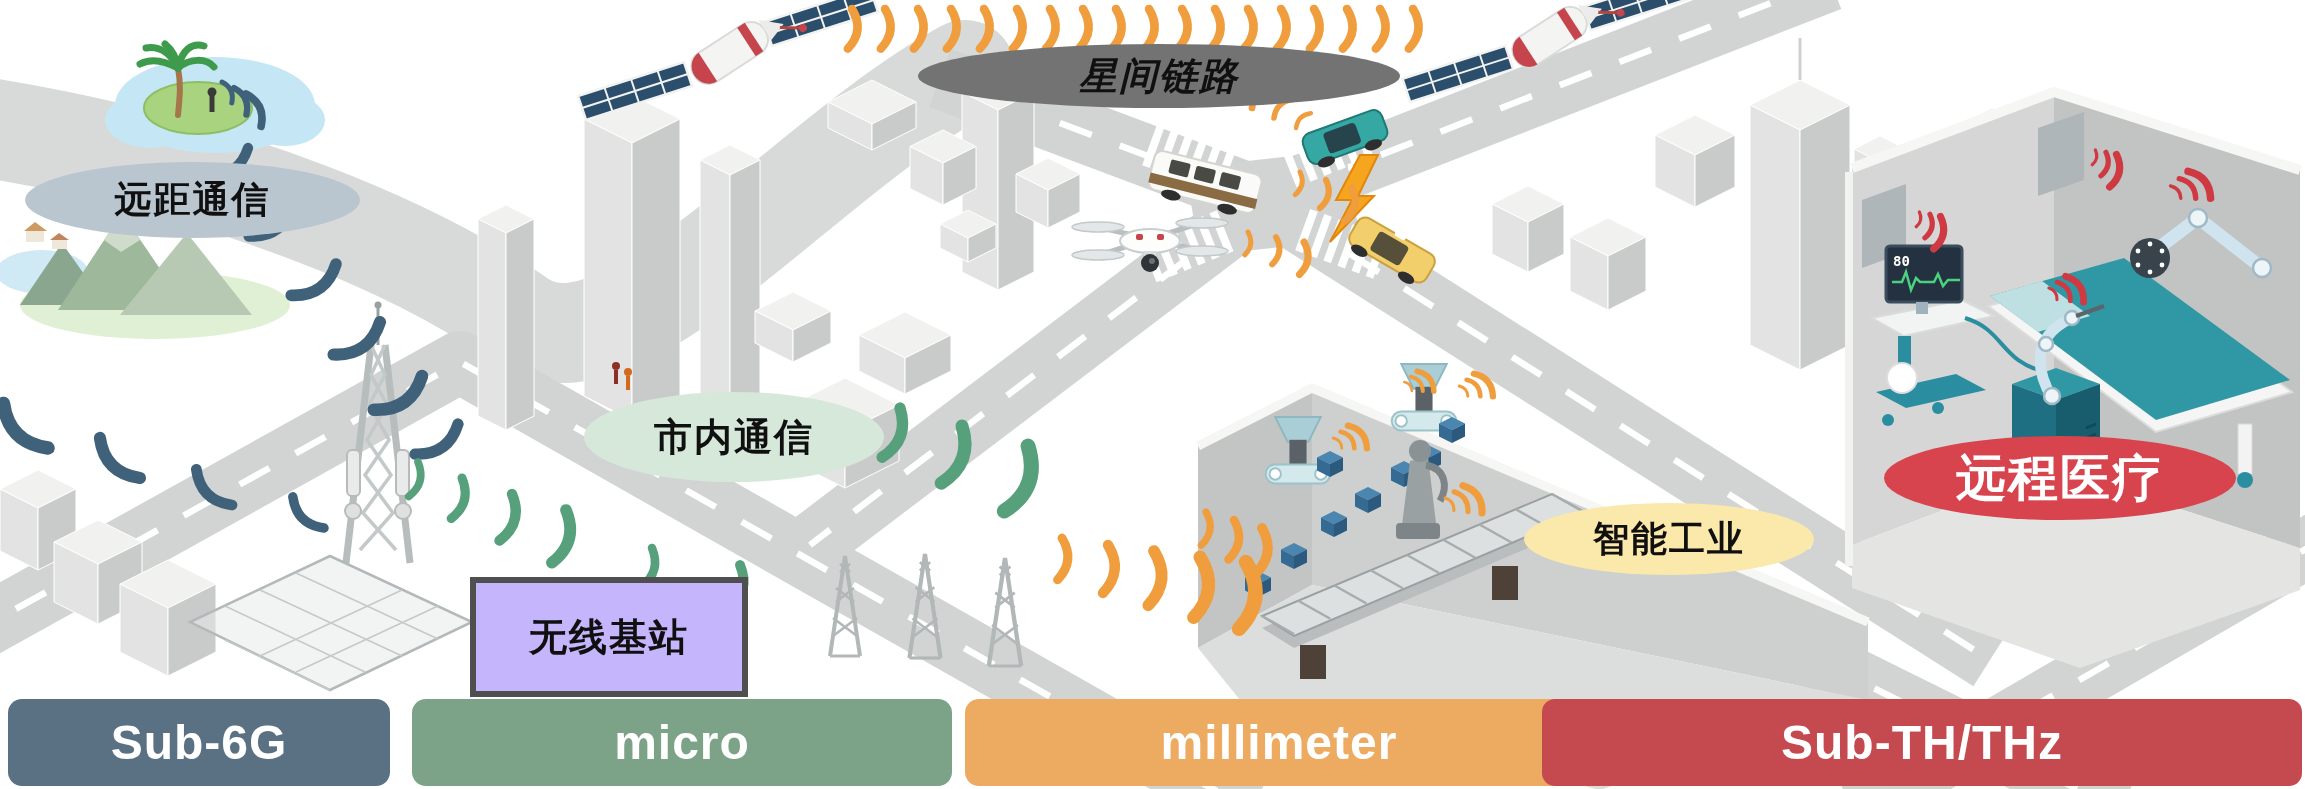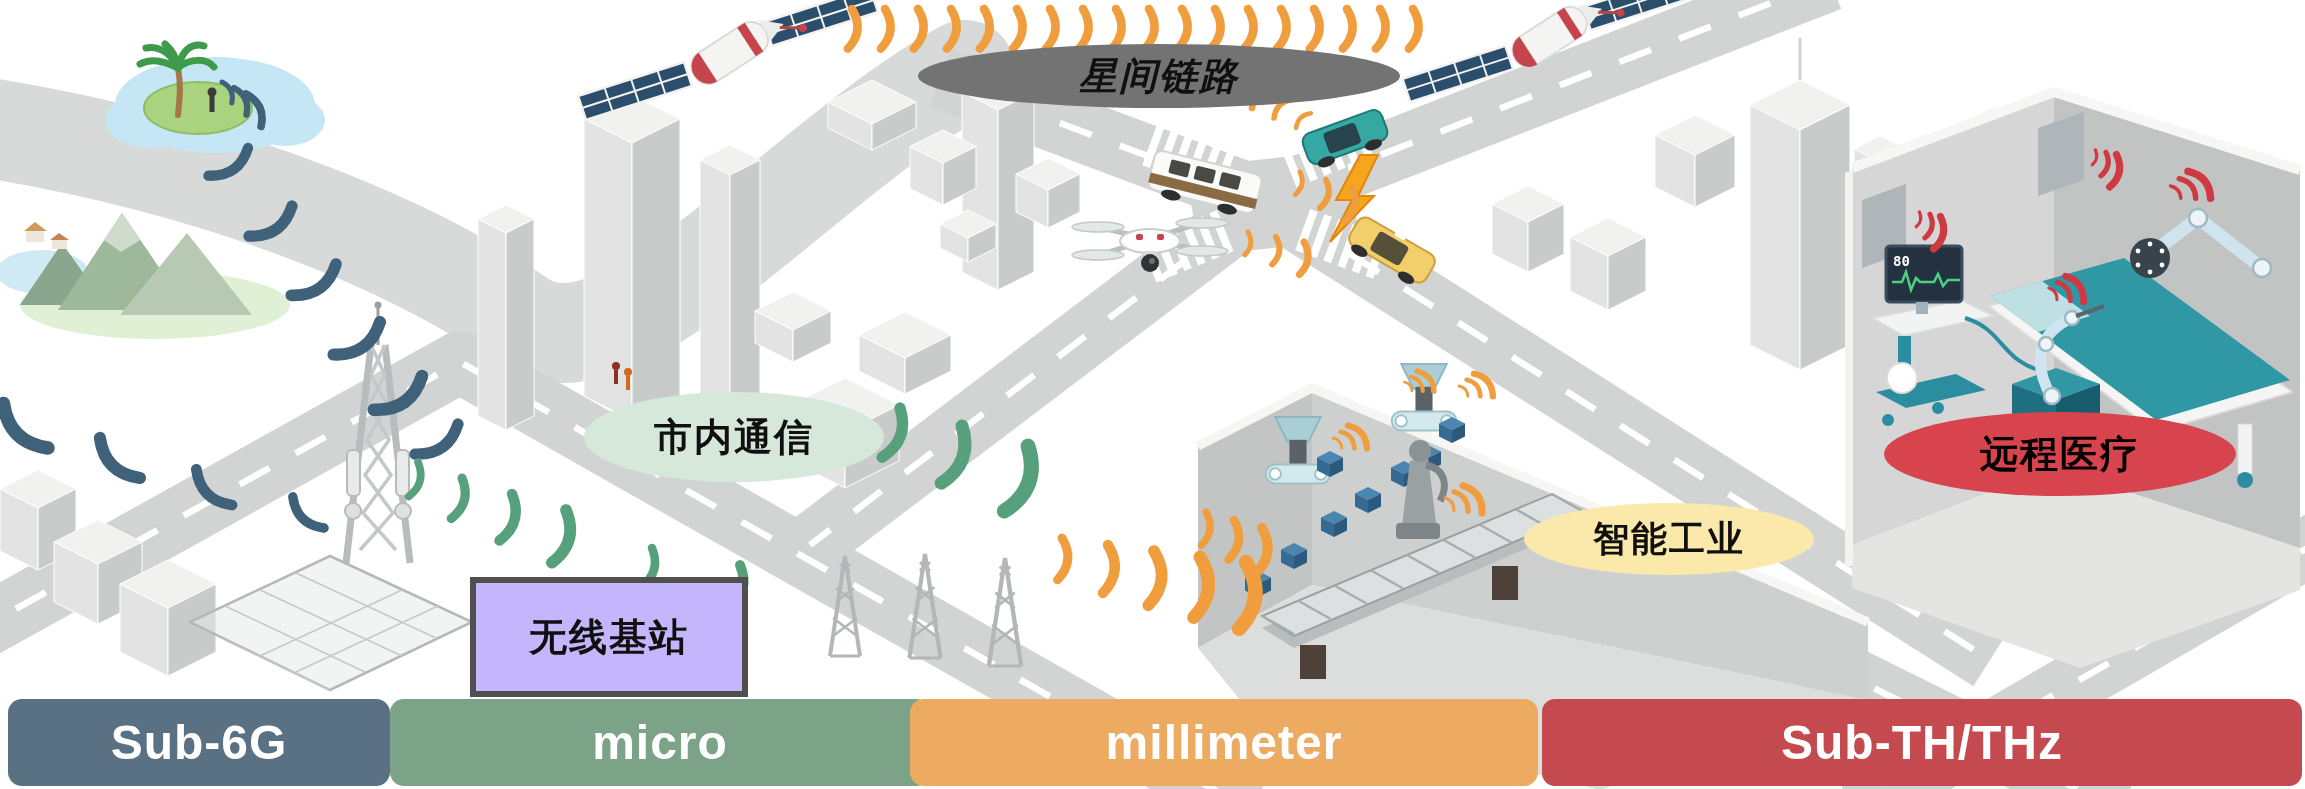--- a/index.html
+++ b/index.html
@@ -5,30 +5,30 @@
   html,body{margin:0;padding:0;background:#fff;}
   .stage{position:relative;width:2305px;height:789px;overflow:hidden;background:#ffffff;font-family:"DejaVu Sans",sans-serif;}
   .stage svg{position:absolute;left:0;top:0;}
   .bubble{position:absolute;display:flex;align-items:center;justify-content:center;
           font-weight:700;color:#101010;border-radius:50%;text-align:center;letter-spacing:2px;}
   .bubble.ld{left:25px;top:162px;width:335px;height:76px;font-size:37px;}
   .bubble.isl{left:918px;top:44px;width:482px;height:64px;font-size:38px;}
   .bubble.v2x{left:1028px;top:277px;width:434px;height:84px;font-size:42px;}
   .bubble.urban{left:584px;top:392px;width:300px;height:90px;font-size:38px;}
   .bubble.ind{left:1524px;top:503px;width:290px;height:72px;font-size:36px;}
-  .bubble.tele{left:1884px;top:412px;width:352px;height:84px;font-size:38px;color:#000000;}
+  .bubble.tele{left:1884px;top:436px;width:352px;height:84px;font-size:50px;color:#ffffff;}
   .boxlabel{position:absolute;left:470px;top:577px;width:266px;height:108px;background:#c4b5fd;
             border:6px solid #14b8a6;display:flex;align-items:center;justify-content:center;
             font-weight:700;font-size:38px;letter-spacing:2px;color:#101010;}
   .band{position:absolute;top:699px;height:87px;border-radius:14px;display:flex;align-items:center;
         justify-content:center;color:#fff;font-weight:700;font-size:48px;
         font-family:"Liberation Sans",sans-serif;letter-spacing:1px;}
   .band.b0{left:8px;width:382px;text-align:center;}
-  .band.b1{left:390px;width:540px;}
-  .band.b2{left:910px;width:628px;}
+  .band.b1{left:412px;width:540px;}
+  .band.b2{left:965px;width:628px;}
   .band.b3{left:1542px;width:760px;}
 </style>
 </head>
 <body>
 
 <div class="stage">
 
 <svg width="2305" height="789" viewBox="0 0 2305 789">
 
   <path d="M -30,125 C 230,165 420,250 520,320 S 800,160 965,70" fill="none" stroke="#d8dada" stroke-width="100" stroke-linecap="round"></path>
@@ -521,20 +521,21 @@
         <path d="M0,0 Q16,21 0,42" fill="none" stroke="#f09d3e" stroke-width="9" stroke-linecap="round" transform="translate(1215,9) rotate(6) scale(0.95)"></path>
         <path d="M0,0 Q16,21 0,42" fill="none" stroke="#f09d3e" stroke-width="9" stroke-linecap="round" transform="translate(1248,9) rotate(6) scale(0.95)"></path>
         <path d="M0,0 Q16,21 0,42" fill="none" stroke="#f09d3e" stroke-width="9" stroke-linecap="round" transform="translate(1281,9) rotate(6) scale(0.95)"></path>
         <path d="M0,0 Q16,21 0,42" fill="none" stroke="#f09d3e" stroke-width="9" stroke-linecap="round" transform="translate(1314,9) rotate(6) scale(0.95)"></path>
         <path d="M0,0 Q16,21 0,42" fill="none" stroke="#f09d3e" stroke-width="9" stroke-linecap="round" transform="translate(1347,9) rotate(6) scale(0.95)"></path>
         <path d="M0,0 Q16,21 0,42" fill="none" stroke="#f09d3e" stroke-width="9" stroke-linecap="round" transform="translate(1380,9) rotate(6) scale(0.95)"></path>
         <path d="M0,0 Q16,21 0,42" fill="none" stroke="#f09d3e" stroke-width="9" stroke-linecap="round" transform="translate(1413,9) rotate(6) scale(0.95)"></path>
       </g>
 </svg>
 
+<div class="bubble ld" style="background: rgb(185, 198, 208);">远距通信</div>
 <div class="bubble isl" style="background: #737373; font-style: italic;">星间链路</div>
 <div class="bubble urban" style="background: rgb(214, 232, 218);">市内通信</div>
 <div class="boxlabel" style="border-color: rgb(79, 79, 79);">无线基站</div>
 <div class="bubble ind" style="background: rgb(251, 232, 171);">智能工业</div>
 <div class="bubble tele" style="background: rgb(215, 68, 77);">远程医疗</div>
 
 <div>
   <div class="band b0" style="background: rgb(90, 112, 131);">Sub-6G</div>
   <div class="band b1" style="background: rgb(124, 162, 135);">micro</div>
   <div class="band b2" style="background: rgb(237, 170, 97);">millimeter</div>

